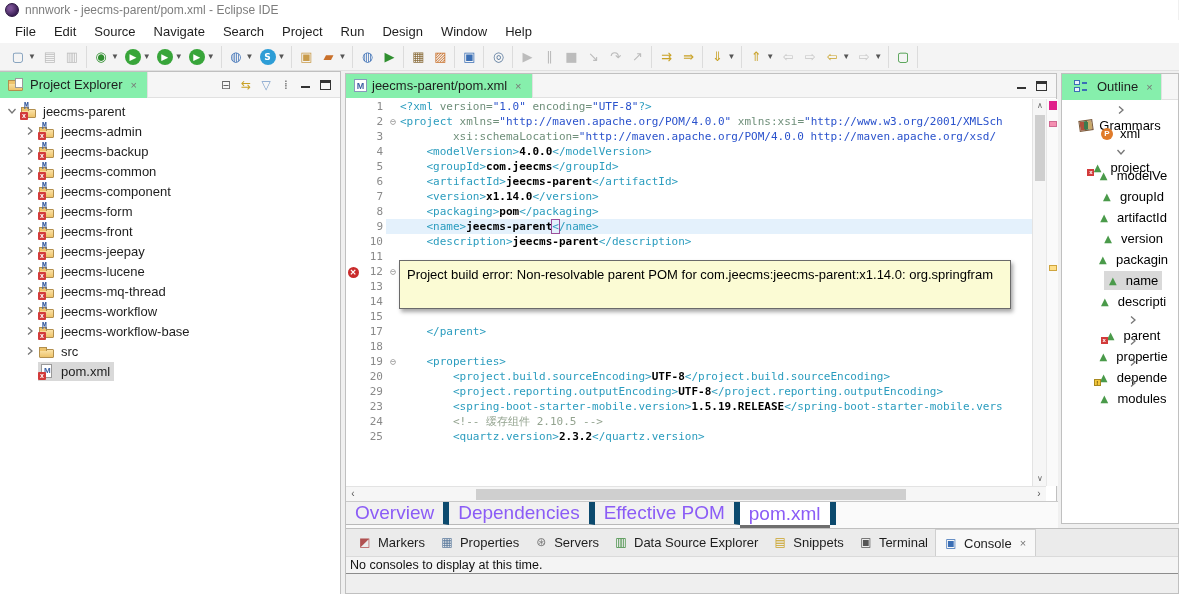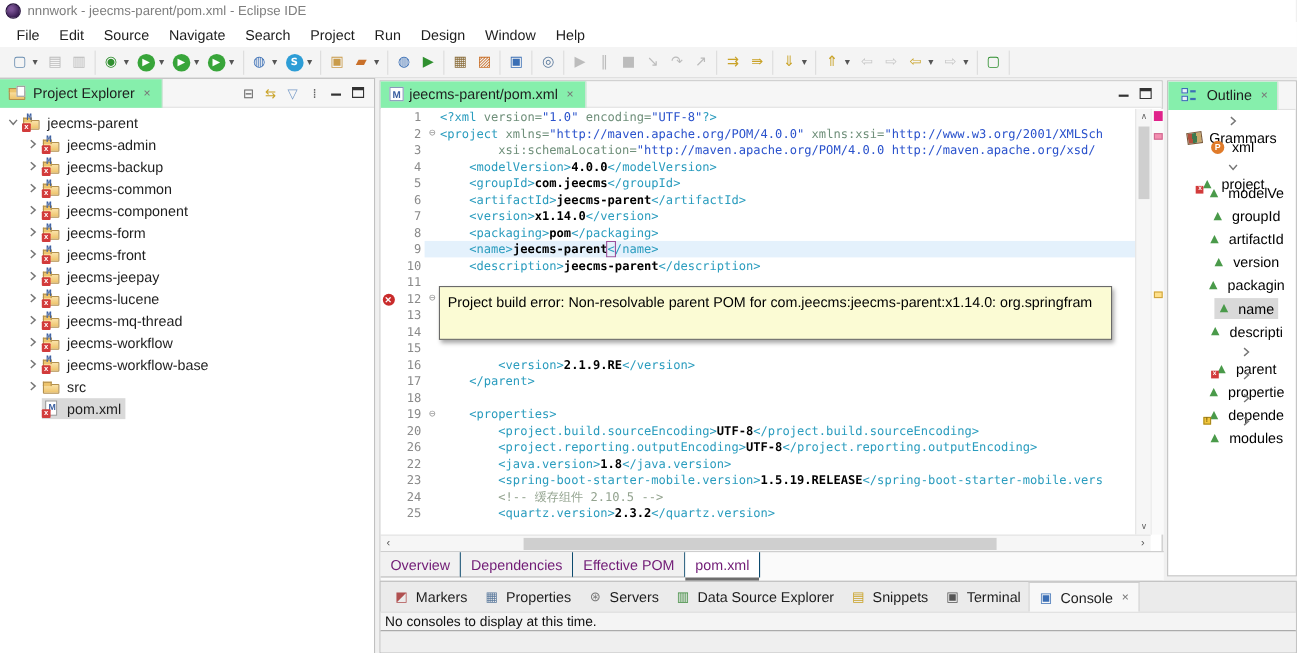--- a/index.html
+++ b/index.html
@@ -74,21 +74,21 @@
   #vthumb { position:absolute; left:2px; top:16px; width:10px; height:66px; background:#cfcfcf; }
   .sc-arrow { position:absolute; left:0; width:14px; height:14px; text-align:center; font-size:8px; color:#666; line-height:14px; }
   #ruler { position:absolute; left:700px; top:25px; width:12px; height:387px; background:#fafafa; border-left:1px solid #e8e8e8; }
   .mark { position:absolute; left:2px; width:8px; }
   #hscroll { position:absolute; left:0; top:412px; width:700px; height:15px; background:#f6f6f6; border-top:1px solid #e3e3e3; }
   #hthumb { position:absolute; left:130px; top:2px; width:430px; height:11px; background:#cfcfcf; }
   .hsc-arrow { position:absolute; top:0; width:14px; height:15px; text-align:center; font-size:10px; color:#555; line-height:14px; }
 
   
   #formtabs { position:absolute; left:0; top:427px; width:712px; height:27px; background:#fafafa; border-top:1px solid #c9c9c9; display:flex; align-items:flex-start; }
-  .ftab { height:23px; border-right:1px solid #0c4a6e; border-bottom:1px solid #b9b9b9; padding:0 9px; font-size:13px; color:#701a75; display:flex; align-items:center; background:#f1f1f1; position:relative; }
+  .ftab { height:23px; border-right:6px solid #0c4a6e; border-bottom:1px solid #b9b9b9; padding:0 9px; font-size:19px; color:#8b5cf6; display:flex; align-items:center; background:#f1f1f1; position:relative; }
   .ftab.active { background:#fff; border-bottom:none; }
   .ftab.active::after { content:""; position:absolute; left:0; right:0; bottom:-3px; height:3px; background:#6e6e6e; }
 
   
   #tooltip { position:absolute; left:53px; top:186px; width:612px; height:49px; background:#fbfbd4; border:1px solid #6a6a6a; box-shadow:2px 3px 4px rgba(0,0,0,.35); font-size:13px; color:#000; padding:6px 7px; white-space:nowrap; overflow:hidden; z-index:5; }
 
   
   #outline { left:1061px; top:73px; width:118px; height:451px; overflow:hidden; }
   .ol-hdr-icon { position:relative; width:14px; height:13px; margin:0 4px 0 6px; flex:none; }
   .ol-hdr-icon i { position:absolute; border:1px solid #3b6fb5; background:#e9f1fb; }
@@ -490,27 +490,25 @@
       <div class="cl"><span class="g-err"></span><span class="g-num">6</span><span class="g-fold"></span><span class="g-code"><span class="pln">    </span><span class="tag">&lt;artifactId&gt;</span><span class="txt">jeecms-parent</span><span class="tag">&lt;/artifactId&gt;</span></span></div>
       <div class="cl"><span class="g-err"></span><span class="g-num">7</span><span class="g-fold"></span><span class="g-code"><span class="pln">    </span><span class="tag">&lt;version&gt;</span><span class="txt">x1.14.0</span><span class="tag">&lt;/version&gt;</span></span></div>
       <div class="cl"><span class="g-err"></span><span class="g-num">8</span><span class="g-fold"></span><span class="g-code"><span class="pln">    </span><span class="tag">&lt;packaging&gt;</span><span class="txt">pom</span><span class="tag">&lt;/packaging&gt;</span></span></div>
       <div class="cl current"><span class="g-err"></span><span class="g-num">9</span><span class="g-fold"></span><span class="g-code"><span class="pln">    </span><span class="tag">&lt;name&gt;</span><span class="txt">jeecms-parent</span><span class="boxb">&lt;</span><span class="tag">/name&gt;</span></span></div>
       <div class="cl"><span class="g-err"></span><span class="g-num">10</span><span class="g-fold"></span><span class="g-code"><span class="pln">    </span><span class="tag">&lt;description&gt;</span><span class="txt">jeecms-parent</span><span class="tag">&lt;/description&gt;</span></span></div>
       <div class="cl"><span class="g-err"></span><span class="g-num">11</span><span class="g-fold"></span><span class="g-code"></span></div>
       <div class="cl"><span class="g-err"><span class="err-circ">✕</span></span><span class="g-num">12</span><span class="g-fold">⊖</span><span class="g-code errline"><span class="pln">    </span><span class="tag">&lt;parent&gt;</span></span></div>
       <div class="cl"><span class="g-err"></span><span class="g-num">13</span><span class="g-fold"></span><span class="g-code"></span></div>
       <div class="cl"><span class="g-err"></span><span class="g-num">14</span><span class="g-fold"></span><span class="g-code"></span></div>
       <div class="cl"><span class="g-err"></span><span class="g-num">15</span><span class="g-fold"></span><span class="g-code"></span></div>
-      <div class="cl"><span class="g-err"></span><span class="g-num">16</span><span class="g-fold"></span><span class="g-code"><span class="pln">        </span><span class="tag">&lt;version&gt;</span><span class="txt">2.1.9.RE</span><span class="tag">&lt;/version&gt;</span></span></div>
       <div class="cl"><span class="g-err"></span><span class="g-num">17</span><span class="g-fold"></span><span class="g-code"><span class="pln">    </span><span class="tag">&lt;/parent&gt;</span></span></div>
       <div class="cl"><span class="g-err"></span><span class="g-num">18</span><span class="g-fold"></span><span class="g-code"></span></div>
       <div class="cl"><span class="g-err"></span><span class="g-num">19</span><span class="g-fold">⊖</span><span class="g-code"><span class="pln">    </span><span class="tag">&lt;properties&gt;</span></span></div>
       <div class="cl"><span class="g-err"></span><span class="g-num">20</span><span class="g-fold"></span><span class="g-code"><span class="pln">        </span><span class="tag">&lt;project.build.sourceEncoding&gt;</span><span class="txt">UTF-8</span><span class="tag">&lt;/project.build.sourceEncoding&gt;</span></span></div>
-      <div class="cl"><span class="g-err"></span><span class="g-num">26</span><span class="g-fold"></span><span class="g-code"><span class="pln">        </span><span class="tag">&lt;project.reporting.outputEncoding&gt;</span><span class="txt">UTF-8</span><span class="tag">&lt;/project.reporting.outputEncoding&gt;</span></span></div>
-      <div class="cl"><span class="g-err"></span><span class="g-num">22</span><span class="g-fold"></span><span class="g-code"><span class="pln">        </span><span class="tag">&lt;java.version&gt;</span><span class="txt">1.8</span><span class="tag">&lt;/java.version&gt;</span></span></div>
+      <div class="cl"><span class="g-err"></span><span class="g-num">29</span><span class="g-fold"></span><span class="g-code"><span class="pln">        </span><span class="tag">&lt;project.reporting.outputEncoding&gt;</span><span class="txt">UTF-8</span><span class="tag">&lt;/project.reporting.outputEncoding&gt;</span></span></div>
       <div class="cl"><span class="g-err"></span><span class="g-num">23</span><span class="g-fold"></span><span class="g-code"><span class="pln">        </span><span class="tag">&lt;spring-boot-starter-mobile.version&gt;</span><span class="txt">1.5.19.RELEASE</span><span class="tag">&lt;/spring-boot-starter-mobile.vers</span></span></div>
       <div class="cl"><span class="g-err"></span><span class="g-num">24</span><span class="g-fold"></span><span class="g-code"><span class="pln">        </span><span class="cmt">&lt;!-- 缓存组件 2.10.5 --&gt;</span></span></div>
       <div class="cl"><span class="g-err"></span><span class="g-num">25</span><span class="g-fold"></span><span class="g-code"><span class="pln">        </span><span class="tag">&lt;quartz.version&gt;</span><span class="txt">2.3.2</span><span class="tag">&lt;/quartz.version&gt;</span></span></div>
     </div>
 
   <div id="vscroll">
     <span class="sc-arrow" style="top:0">∧</span>
     <div id="vthumb"></div>
     <span class="sc-arrow" style="bottom:0">∨</span>
   </div>

